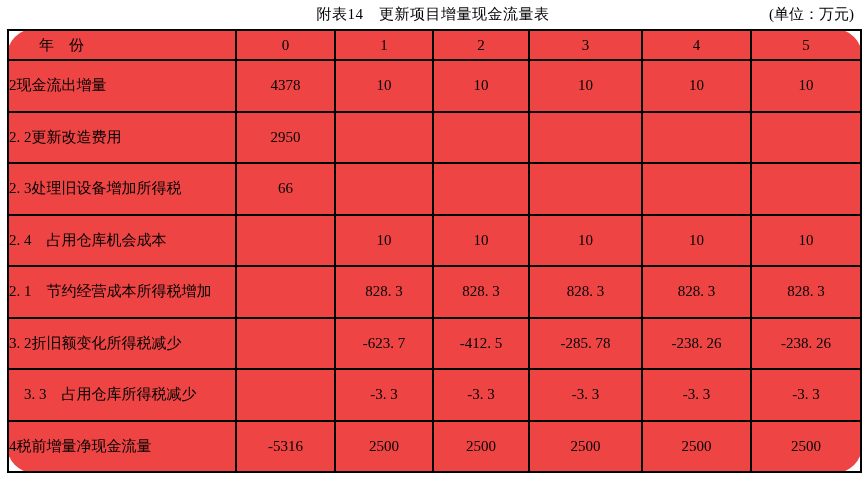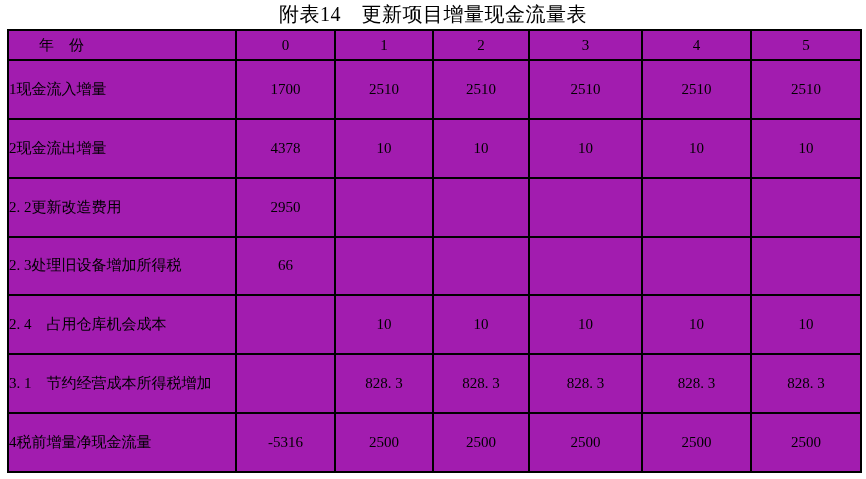--- a/index.html
+++ b/index.html
@@ -18,42 +18,43 @@
   }
   .title-bar {
     position: absolute;
     top: 3px;
     left: 0;
     width: 100%;
     height: 24px;
   }
   .doc-title {
     text-align: center;
-    font-size: 20px;
+    font-size: 15px;
     line-height: 22px;
     white-space: pre;
     letter-spacing: 0.5px;
   }
   .unit-label {
     position: absolute;
     top: 0;
     right: 12px;
     font-size: 15px;
     line-height: 22px;
     white-space: pre;
   }
   table.cashflow {
     position: absolute;
     left: 7px;
     top: 29px;
     width: 853px;
     height: 444px;
     border-collapse: collapse;
     table-layout: fixed;
-    background: #a21caf;
+    background: #ef4444;
+    border-radius: 27px;
   }
   table.cashflow th,
   table.cashflow td {
     border: 2px solid #000000;
     font-size: 15px;
     font-weight: normal;
     padding: 0;
     vertical-align: middle;
     overflow: hidden;
   }
@@ -68,20 +69,21 @@
   td.num-cell, th.num-cell {
     text-align: center;
     white-space: pre;
   }
 </style>
 </head>
 <body>
 
 <div class="title-bar">
   <div class="doc-title">附表14　更新项目增量现金流量表</div>
+  <div class="unit-label">(单位：万元)</div>
 </div>
 
 <table class="cashflow">
   <colgroup>
       <col style="width: 228px;">
       <col style="width: 99px;">
       <col style="width: 98px;">
       <col style="width: 96px;">
       <col style="width: 113px;">
       <col style="width: 109px;">
@@ -92,29 +94,20 @@
         <th class="label-cell">　　年　份</th>
         <th class="num-cell">0</th>
         <th class="num-cell">1</th>
         <th class="num-cell">2</th>
         <th class="num-cell">3</th>
         <th class="num-cell">4</th>
         <th class="num-cell">5</th>
       </tr>
     </thead>
   <tbody>
-      <tr>
-        <td class="label-cell">1现金流入增量</td>
-        <td class="num-cell">1700</td>
-        <td class="num-cell">2510</td>
-        <td class="num-cell">2510</td>
-        <td class="num-cell">2510</td>
-        <td class="num-cell">2510</td>
-        <td class="num-cell">2510</td>
-      </tr>
       <tr>
         <td class="label-cell">2现金流出增量</td>
         <td class="num-cell">4378</td>
         <td class="num-cell">10</td>
         <td class="num-cell">10</td>
         <td class="num-cell">10</td>
         <td class="num-cell">10</td>
         <td class="num-cell">10</td>
       </tr>
       <tr>
@@ -138,27 +131,45 @@
       <tr>
         <td class="label-cell">2. 4　占用仓库机会成本</td>
         <td class="num-cell"></td>
         <td class="num-cell">10</td>
         <td class="num-cell">10</td>
         <td class="num-cell">10</td>
         <td class="num-cell">10</td>
         <td class="num-cell">10</td>
       </tr>
       <tr>
-        <td class="label-cell">3. 1　节约经营成本所得税增加</td>
+        <td class="label-cell">2. 1　节约经营成本所得税增加</td>
         <td class="num-cell"></td>
         <td class="num-cell">828. 3</td>
         <td class="num-cell">828. 3</td>
         <td class="num-cell">828. 3</td>
         <td class="num-cell">828. 3</td>
         <td class="num-cell">828. 3</td>
+      </tr>
+      <tr>
+        <td class="label-cell">3. 2折旧额变化所得税减少</td>
+        <td class="num-cell"></td>
+        <td class="num-cell">-623. 7</td>
+        <td class="num-cell">-412. 5</td>
+        <td class="num-cell">-285. 78</td>
+        <td class="num-cell">-238. 26</td>
+        <td class="num-cell">-238. 26</td>
+      </tr>
+      <tr>
+        <td class="label-cell">　3. 3　占用仓库所得税减少</td>
+        <td class="num-cell"></td>
+        <td class="num-cell">-3. 3</td>
+        <td class="num-cell">-3. 3</td>
+        <td class="num-cell">-3. 3</td>
+        <td class="num-cell">-3. 3</td>
+        <td class="num-cell">-3. 3</td>
       </tr>
       <tr>
         <td class="label-cell">4税前增量净现金流量</td>
         <td class="num-cell">-5316</td>
         <td class="num-cell">2500</td>
         <td class="num-cell">2500</td>
         <td class="num-cell">2500</td>
         <td class="num-cell">2500</td>
         <td class="num-cell">2500</td>
       </tr>

